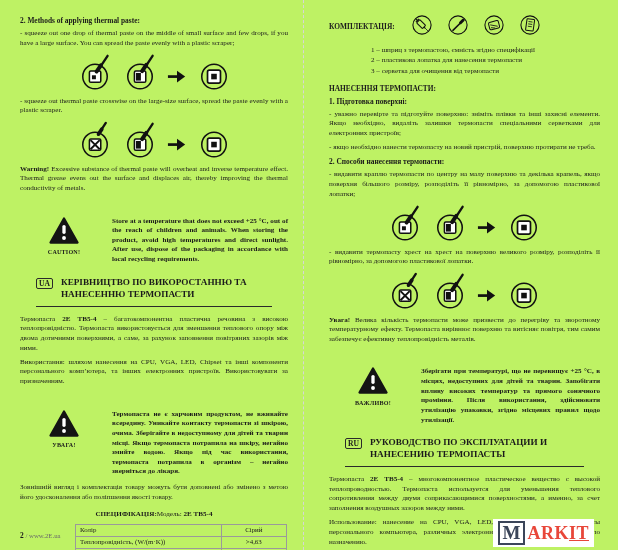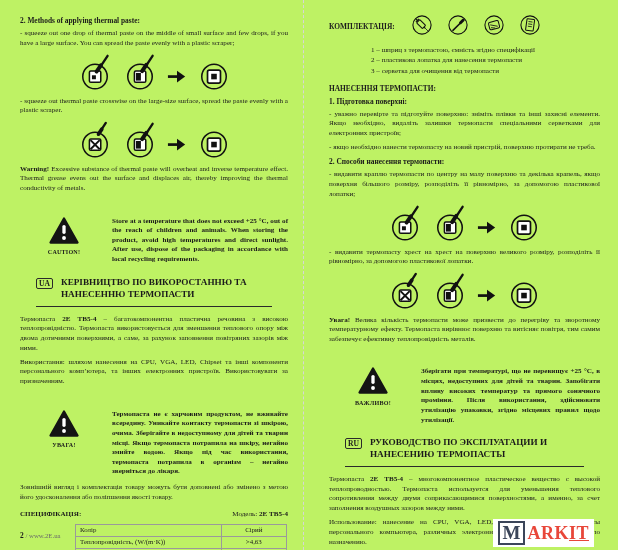--- a/index.html
+++ b/index.html
@@ -22,21 +22,21 @@
   .alert-badge{flex:none;width:64px;margin-left:12px;text-align:center;}
   .alert-badge .lbl{display:block;font-size:6.1px;font-weight:bold;margin-top:1px;letter-spacing:.2px;}
   .alert-text{flex:1;margin-left:16px;font-weight:bold;}
   
   .section-header{display:flex;align-items:flex-start;gap:8px;border-bottom:1.6px solid #2a2a2a;
     padding-bottom:5px;margin:12px 16px 8px;}
   .lang-badge{flex:none;border:1.3px solid #2a2a2a;border-radius:2px;font-weight:bold;
     font-size:7.6px;line-height:1.2;padding:0 2px;margin-top:1px;}
   .section-title{font-size:9.2px;font-weight:bold;line-height:1.3;text-align:left;}
   
-  .spec-line{display:flex;justify-content:space-between;align-items:baseline;margin:8px 0 4px;}
+  .spec-line{display:flex;justify-content:center;align-items:baseline;margin:8px 0 4px;}
   .spec-table{border-collapse:collapse;margin-left:55px;width:212px;}
   .spec-table td{border:0.8px solid #9a9a9a;font-size:6.9px;padding:1.2px 4px;line-height:1.25;}
   .spec-table td.val{width:31%;text-align:center;}
   .footer{position:absolute;left:20px;bottom:10px;font-size:7.4px;}
   .footer .site{color:#6a6a6a;font-size:6.8px;}
   
   .kit-row{display:flex;align-items:center;gap:10px;margin-bottom:4px;}
   .kit-row h3{margin:0 4px 0 0;}
   .kit-list{margin:0 0 7px 42px;}
   .kit-list div{margin-bottom:1px;}

